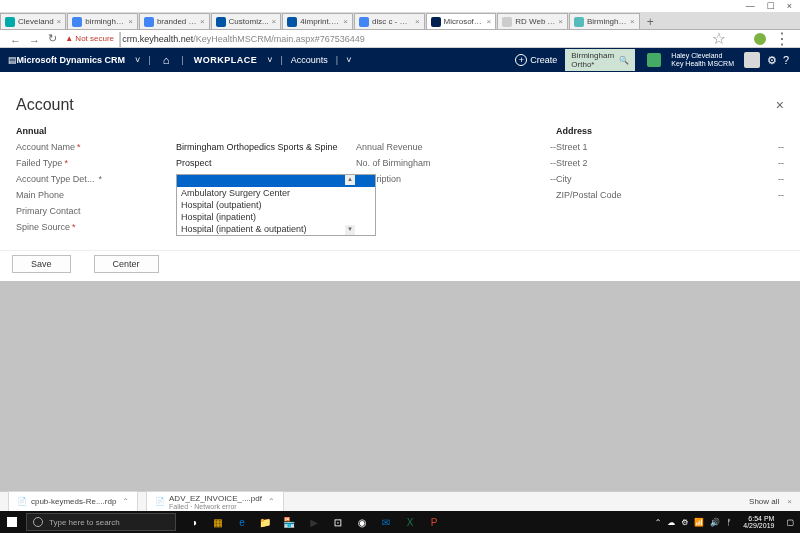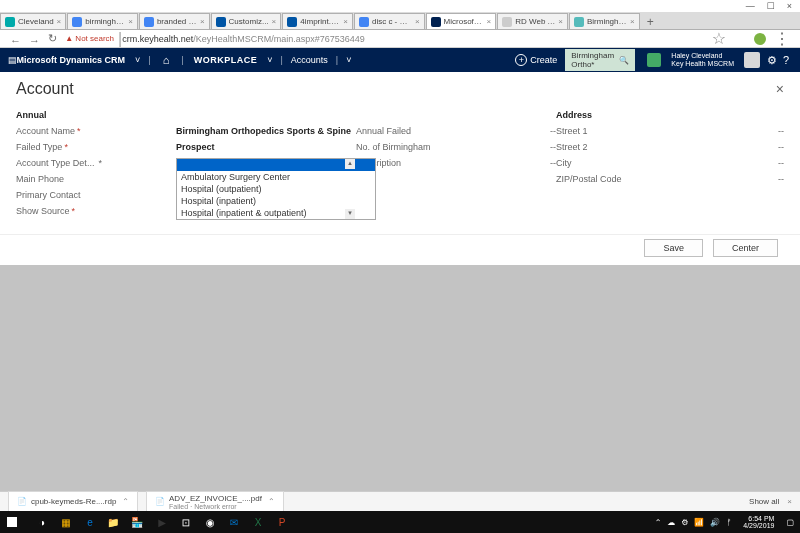--- a/index.html
+++ b/index.html
@@ -26,41 +26,41 @@
 .crmbar .wk{font-weight:600;letter-spacing:0.5px;margin:0 6px}
 .crmbar .pipe{margin:0 4px;opacity:0.6}
 .crmbar .acc{margin:0 4px}
 .crmbar .spacer{flex:1}
 .crmbar .create{display:flex;align-items:center;gap:3px}
 .crmbar .plus{width:12px;height:12px;border:1px solid #fff;border-radius:50%;display:flex;align-items:center;justify-content:center;font-size:9px}
 .crmbar .search{background:#cfe3d5;color:#333;padding:2px 6px;font-size:8px;margin:0 8px;width:70px;display:flex;align-items:center;justify-content:space-between}
 .crmbar .user{font-size:7px;line-height:1.1;margin:0 6px}
 .crmbar .av{width:16px;height:16px;background:#d8d8d8;border-radius:2px;margin:0 4px}
 .crmbar .gear{margin:0 3px;font-size:11px}
-.page{background:#fff;padding:8px 16px 12px}
+.page{background:#fff;padding:24px 16px 12px}
 .pagetitle{font-size:16px;color:#333;font-weight:400;display:flex;justify-content:space-between;align-items:center}
 .closex{font-size:14px;color:#666}
 .cols{display:flex;margin-top:12px;font-size:9px;color:#333}
 .col1{width:160px}
 .col2{width:180px}
 .col3{width:200px}
 .col4{flex:1}
 .section{font-weight:600;color:#222;margin-bottom:6px}
 .lbl{color:#666;margin-bottom:6px;display:flex;align-items:center}
 .req{color:#c0392b;margin-left:2px}
-.val{color:#222;margin-bottom:6px;font-weight:700}
+.val{color:#222;margin-bottom:6px;font-weight:400}
 .valrow{display:flex;justify-content:space-between;margin-bottom:6px}
 .dash{color:#666}
 .ddwrap{position:relative}
 .dd{width:200px;border:1px solid #a8a8a8;background:#fff;font-size:9px}
 .dd .sel{background:#0064c8;color:#fff;height:12px}
 .dd .opt{padding:1px 4px;color:#333}
 .dd .sb{position:absolute;right:1px;top:1px;bottom:1px;width:10px;display:flex;flex-direction:column;justify-content:space-between}
 .dd .sb span{font-size:7px;color:#666;background:#eee;text-align:center;height:10px}
-.btnbar{background:#fff;display:flex;justify-content:flex-end;padding:4px 22px 8px;gap:10px;border-top:1px solid #eee}
+.btnbar{background:#fff;display:flex;justify-content:flex-start;padding:4px 12px 8px;gap:23px;border-top:1px solid #eee}
 .btn{border:1px solid #bfbfbf;background:#fdfdfd;font-size:9px;padding:3px 18px;color:#333}
 .dlbar{position:absolute;bottom:22px;left:0;right:0;height:20px;background:#f5f5f5;border-top:1px solid #ccc;display:flex;align-items:center;padding:0 8px;font-size:8px;color:#444}
 .dlitem{display:flex;align-items:center;border:1px solid #d8d8d8;padding:2px 8px;margin-right:8px;background:#fff}
 .dlitem .sub{color:#888;font-size:7px}
 .dlbar .spacer{flex:1}
 .taskbar{position:absolute;bottom:0;left:0;right:0;height:22px;background:#101010;display:flex;align-items:center;color:#fff;font-size:8px}
 .taskbar .winbtn{width:24px;height:22px;display:flex;align-items:center;justify-content:center;background:#101010}
 .taskbar .winbtn .sq{width:10px;height:10px;background:#fff}
 .taskbar .search{background:#1f1f1f;height:18px;width:150px;display:flex;align-items:center;padding:0 6px;color:#aaa;margin-left:2px;border:1px solid #444}
 .taskbar .search .o{width:10px;height:10px;border:1px solid #aaa;border-radius:50%;margin-right:6px}
@@ -125,21 +125,21 @@
       <span class="txt">Birmingha...</span>
       <span class="x">×</span>
     </div>
     <span class="newtab">+</span>
   </div>
 
 <div class="addr">
   <span class="nav">←</span>
   <span class="nav">→</span>
   <span class="nav">↻</span>
-  <span class="warn">▲ Not search</span>
+  <span class="warn">▲ Not secure</span>
   <span class="dim" style="color:#aaa">|</span>
   <span class="url">
     <span>crm.keyhealth.net</span><span class="dim">/KeyHealthMSCRM/main.aspx#767536449</span>
   </span>
   <span style="color:#888">☆</span>
   <span id="ext"><span class="ico" style="background: rgb(255, 106, 0);"></span><span class="ico" style="background: rgb(230, 0, 35);"></span><span class="ico" style="background: rgb(51, 51, 51);"></span><span class="ico" style="background: rgb(155, 89, 182);"></span></span>
   <span style="width:12px;height:12px;border-radius:50%;background:#7cb342;margin:0 4px"></span>
   <span style="color:#666;margin:0 4px">⋮</span>
 </div>
 
@@ -191,21 +191,21 @@
           <span>Failed Type</span>
           <span class="req">*</span>
         </div>
       <div class="lbl">
           <span>Account Type Det...</span>
           <span style="margin-left:4px">*</span>
         </div>
       <div class="lbl">Main Phone</div>
       <div class="lbl">Primary Contact</div>
       <div class="lbl">
-          <span>Show Source</span>
+          <span>Spine Source</span>
           <span class="req">*</span>
         </div>
     </div>
     <div class="col2">
       <div style="height:16px"></div>
       <div class="val">Birmingham Orthopedics Sports &amp; Spine</div>
       <div class="val">Prospect</div>
       <div class="ddwrap">
         <div class="dd">
           <div class="sel"></div>
@@ -219,21 +219,21 @@
               <span>▴</span>
               <span>▾</span>
             </div>
         </div>
       </div>
     </div>
     <div class="col3">
       <div style="height:16px"></div>
       <div id="metrics">
           <div class="valrow">
-            <span style="color:#666">Annual Failed</span>
+            <span style="color:#666">Annual Revenue</span>
             <span class="dash">--</span>
           </div>
           <div class="valrow">
             <span style="color:#666">No. of Birmingham</span>
             <span class="dash">--</span>
           </div>
           <div class="valrow">
             <span style="color:#666">Description</span>
             <span class="dash">--</span>
           </div>
@@ -288,20 +288,24 @@
     </div>
   <span class="spacer"></span>
   <span>Show all</span>
   <span style="margin-left:8px;color:#888">×</span>
 </div>
 
 <div class="taskbar">
   <div class="winbtn">
       <div class="sq"></div>
     </div>
+  <div class="search">
+    <span class="o"></span>
+    <span>Type here to search</span>
+  </div>
   <div class="apps" id="apps">
       <span class="app" style="color: rgb(255, 255, 255);">◑</span>
       <span class="app" style="color: rgb(255, 185, 0);">▦</span>
       <span class="app" style="color: rgb(0, 120, 215);">e</span>
       <span class="app" style="color: rgb(255, 185, 0);">📁</span>
       <span class="app" style="color: rgb(0, 120, 215);">🏪</span>
       <span class="app" style="color: rgb(51, 51, 51);">▶</span>
       <span class="app" style="color: rgb(255, 255, 255);">⊡</span>
       <span class="app" style="color: rgb(255, 255, 255);">◉</span>
       <span class="app" style="color: rgb(0, 114, 198);">✉</span>

